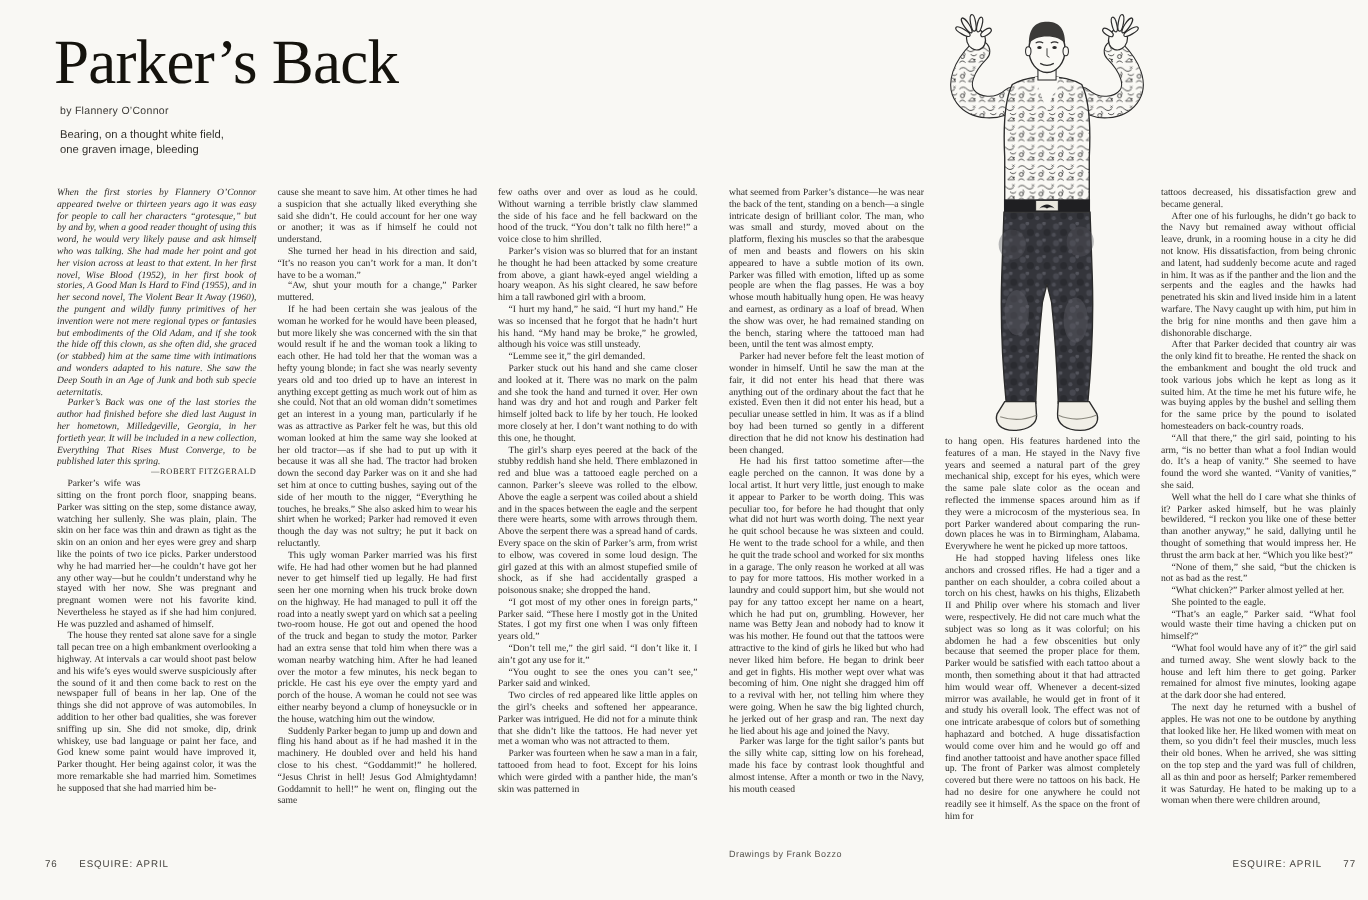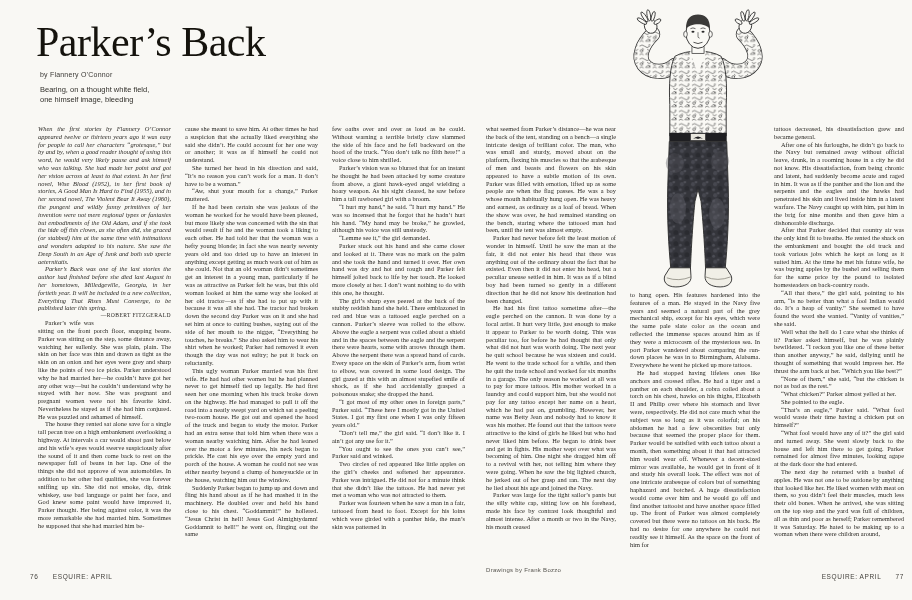--- a/index.html
+++ b/index.html
@@ -53,21 +53,21 @@
   #figure-wrap{left:610px;top:4px;width:176px;height:294px;}
   #figure-wrap svg{display:block;width:100%;height:100%;}
 </style>
 </head>
 <body>
 
 <h1 id="page-title" class="abs" style="margin:0;font-weight:400;">Parker’s Back</h1>
 <div id="byline" class="abs">by Flannery O’Connor</div>
 <div id="dek" class="abs">
   <div>Bearing, on a thought white field,</div>
-  <div>one himself image, bleeding</div>
+  <div>one graven image, bleeding</div>
 </div>
 
 <div id="c1" class="col">
     <p class="intro">When the first stories by Flannery O’Connor appeared twelve or thirteen years ago it was easy for people to call her characters “grotesque,” but by and by, when a good reader thought of using this word, he would very likely pause and ask himself who was talking. She had made her point and got her vision across at least to that extent. In her first novel, Wise Blood (1952), in her first book of stories, A Good Man Is Hard to Find (1955), and in her second novel, The Violent Bear It Away (1960), the pungent and wildly funny primitives of her invention were not mere regional types or fantasies but embodiments of the Old Adam, and if she took the hide off this clown, as she often did, she graced (or stabbed) him at the same time with intimations and wonders adapted to his nature. She saw the Deep South in an Age of Junk and both sub specie aeternitatis.</p>
     <p class="intro ind">Parker’s Back was one of the last stories the author had finished before she died last August in her hometown, Milledgeville, Georgia, in her fortieth year. It will be included in a new collection, Everything That Rises Must Converge, to be published later this spring.<span class="sig">—Robert Fitzgerald</span></p>
     <p class="ind sp">Parker’s wife was sitting on the front porch floor, snapping beans. Parker was sitting on the step, some distance away, watching her sullenly. She was plain, plain. The skin on her face was thin and drawn as tight as the skin on an onion and her eyes were grey and sharp like the points of two ice picks. Parker understood why he had married her—he couldn’t have got her any other way—but he couldn’t understand why he stayed with her now. She was pregnant and pregnant women were not his favorite kind. Nevertheless he stayed as if she had him conjured. He was puzzled and ashamed of himself.</p>
     <p class="ind">The house they rented sat alone save for a single tall pecan tree on a high embankment overlooking a highway. At intervals a car would shoot past below and his wife’s eyes would swerve suspiciously after the sound of it and then come back to rest on the newspaper full of beans in her lap. One of the things she did not approve of was automobiles. In addition to her other bad qualities, she was forever sniffing up sin. She did not smoke, dip, drink whiskey, use bad language or paint her face, and God knew some paint would have improved it, Parker thought. Her being against color, it was the more remarkable she had married him. Sometimes he supposed that she had married him be-</p>
   </div>
 <div id="c2" class="col">
     <p>cause she meant to save him. At other times he had a suspicion that she actually liked everything she said she didn’t. He could account for her one way or another; it was as if himself he could not understand.</p>

